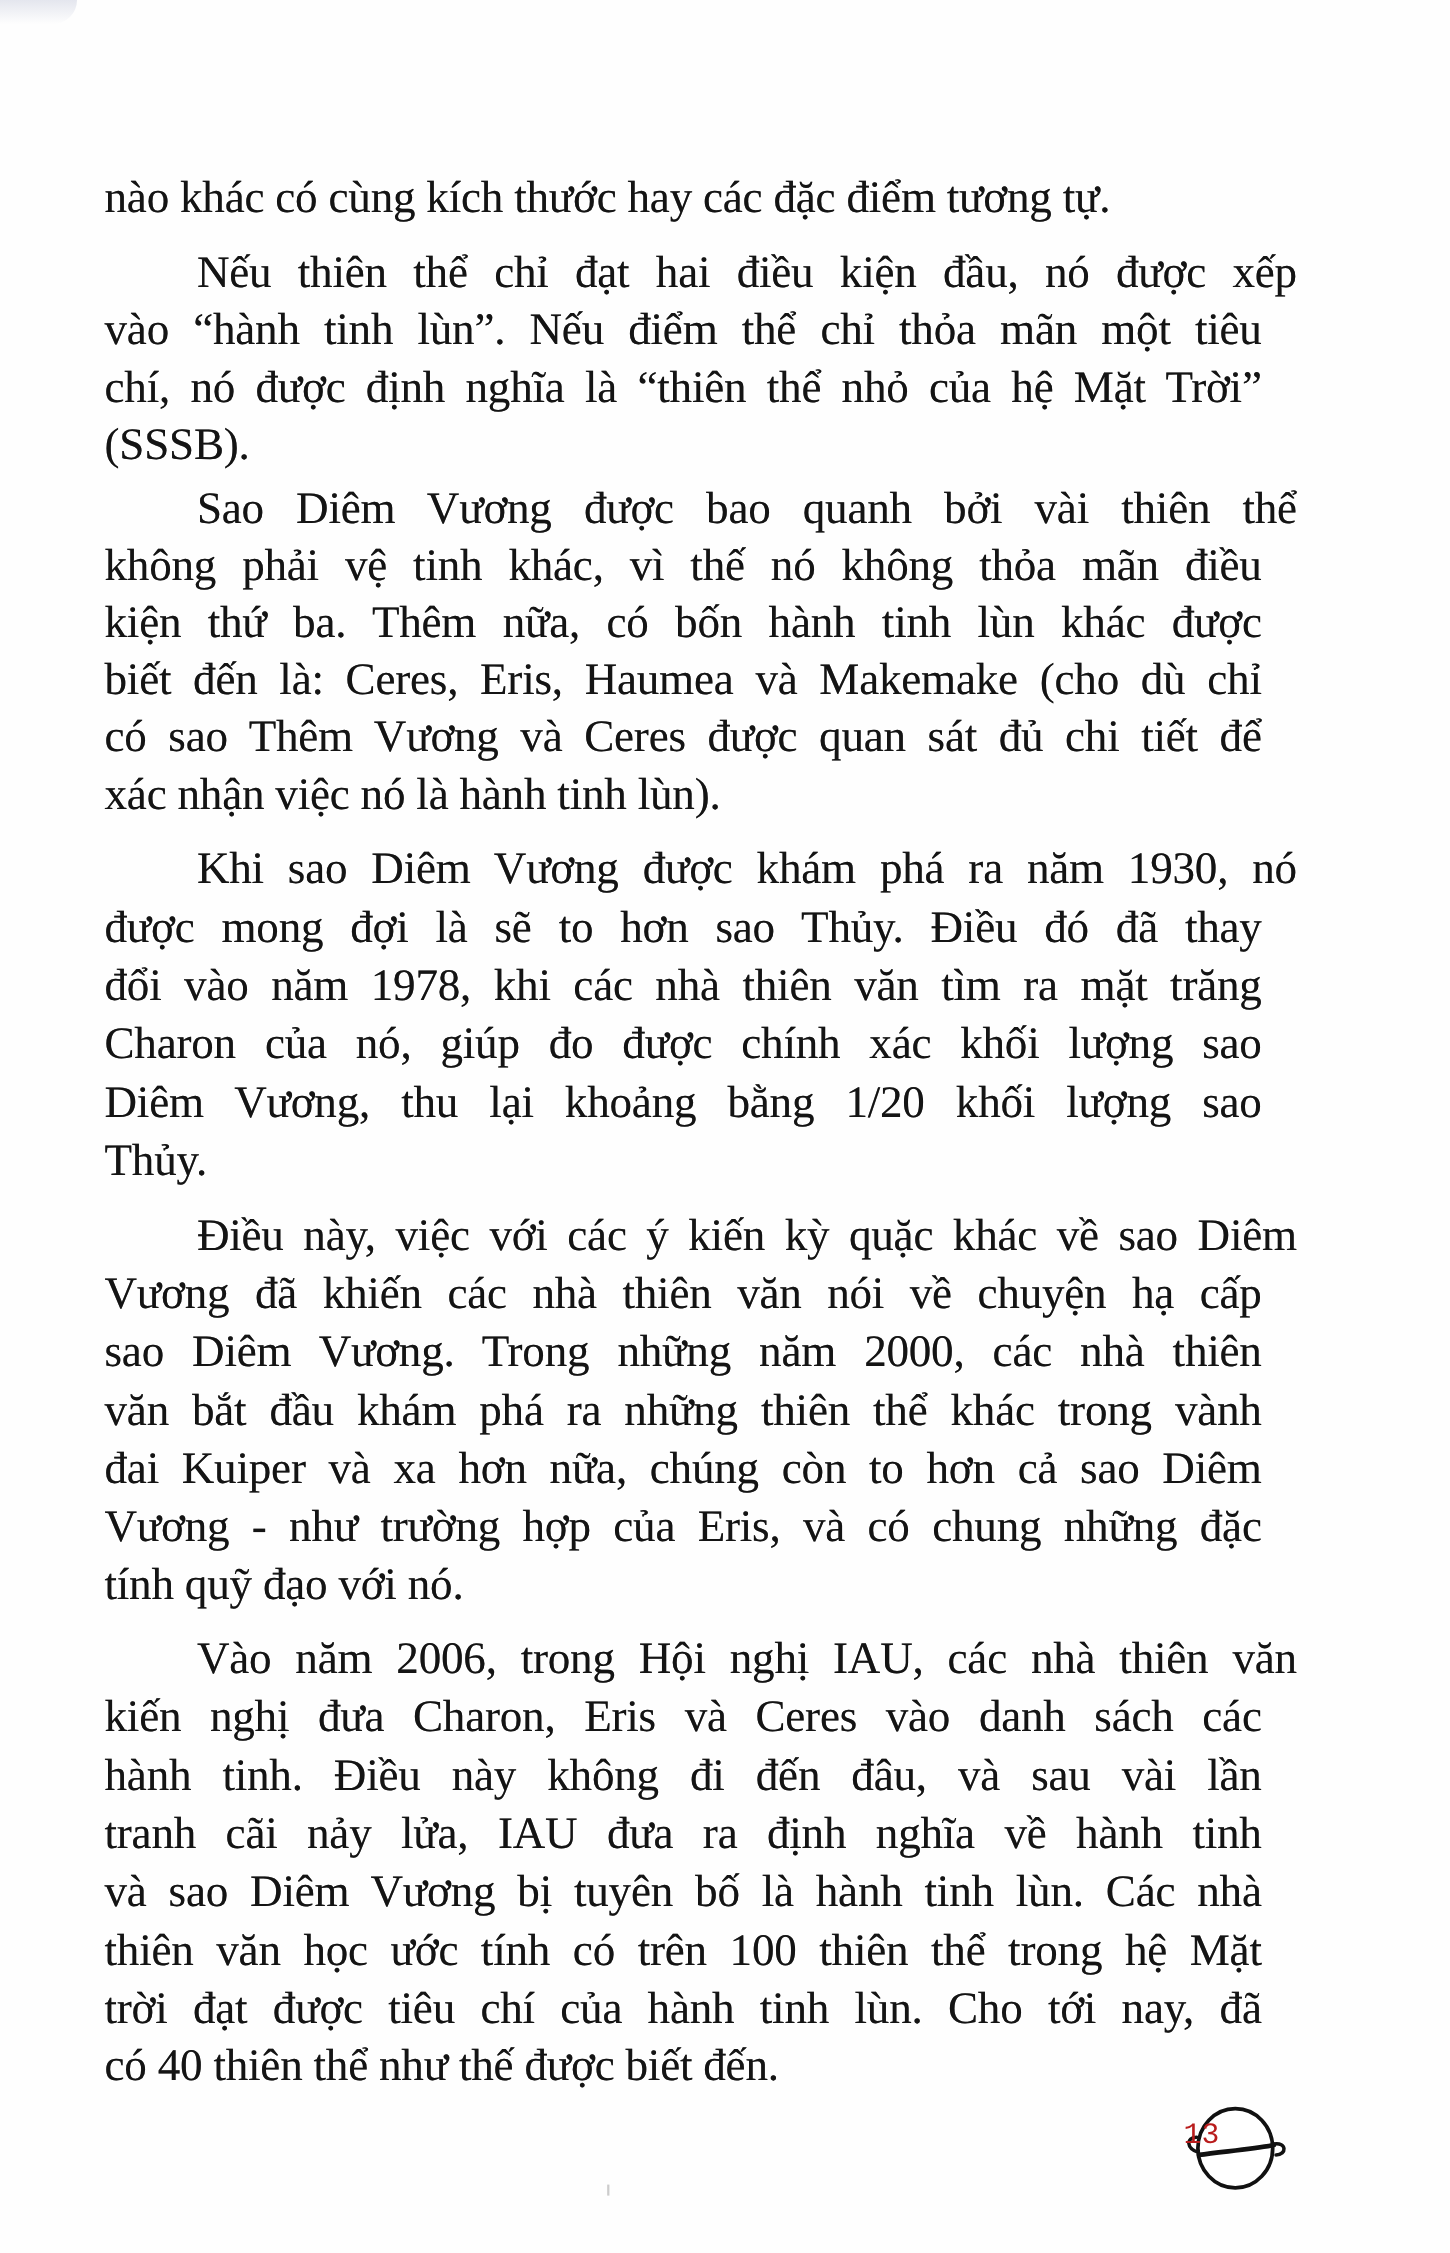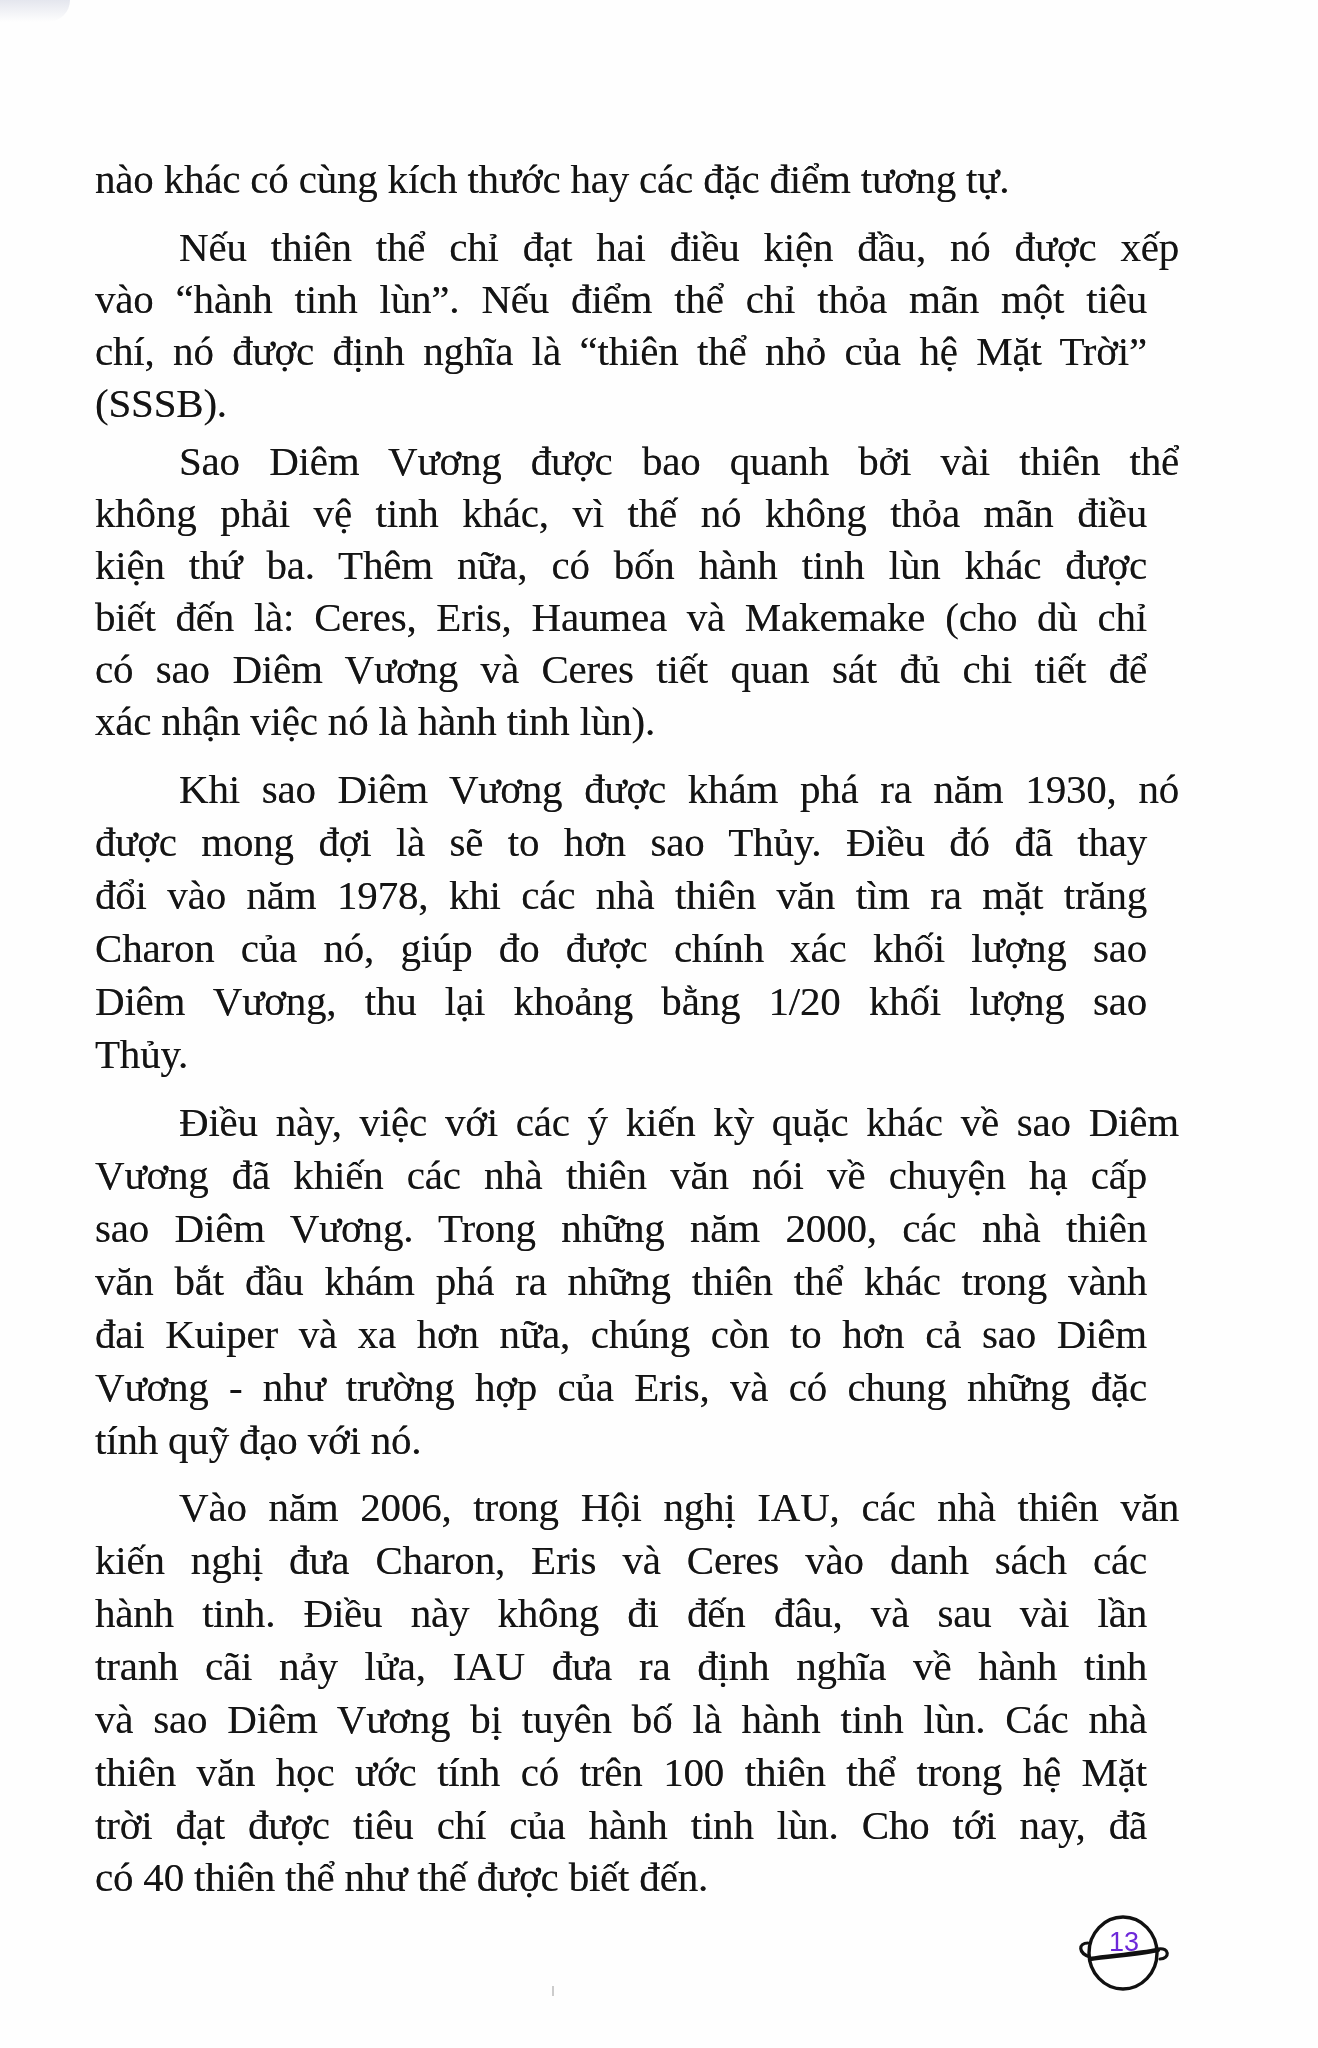--- a/index.html
+++ b/index.html
@@ -58,25 +58,24 @@
     height: 80px;
   }
   .page-number svg {
     position: absolute;
     left: 0; top: 0;
   }
   .page-number-label {
     position: absolute;
     left: 0; top: 14px;
     width: 96px;
-    text-align: center;
-    font-family: Liberation Sans, sans-serif;
+    font-family: Liberation Mono, monospace;
     font-size: 27px;
     line-height: 30px;
-    color: #6d28d9;
+    color: #b91c1c;
   }
   .speck {
     position: absolute;
     width: 2px; height: 10px;
     background: #9a9a9a;
     opacity: 0.5;
   }
 </style>
 </head>
 <body>
@@ -89,21 +88,21 @@
 
   <div class="line indent" style="top:220px">Nếu thiên thể chỉ đạt hai điều kiện đầu, nó được xếp</div>
   <div class="line" style="top:272px">vào “hành tinh lùn”. Nếu điểm thể chỉ thỏa mãn một tiêu</div>
   <div class="line" style="top:324px">chí, nó được định nghĩa là “thiên thể nhỏ của hệ Mặt Trời”</div>
   <div class="line last" style="top:376px">(SSSB).</div>
 
   <div class="line indent" style="top:434px">Sao Diêm Vương được bao quanh bởi vài thiên thể</div>
   <div class="line" style="top:486px">không phải vệ tinh khác, vì thế nó không thỏa mãn điều</div>
   <div class="line" style="top:538px">kiện thứ ba. Thêm nữa, có bốn hành tinh lùn khác được</div>
   <div class="line" style="top:590px">biết đến là: Ceres, Eris, Haumea và Makemake (cho dù chỉ</div>
-  <div class="line" style="top:642px">có sao Diêm Vương và Ceres tiết quan sát đủ chi tiết để</div>
+  <div class="line" style="top:642px">có sao Thêm Vương và Ceres được quan sát đủ chi tiết để</div>
   <div class="line last" style="top:694px">xác nhận việc nó là hành tinh lùn).</div>
 
   <div class="line indent" style="top:762px">Khi sao Diêm Vương được khám phá ra năm 1930, nó</div>
   <div class="line" style="top:815px">được mong đợi là sẽ to hơn sao Thủy. Điều đó đã thay</div>
   <div class="line" style="top:868px">đổi vào năm 1978, khi các nhà thiên văn tìm ra mặt trăng</div>
   <div class="line" style="top:921px">Charon của nó, giúp đo được chính xác khối lượng sao</div>
   <div class="line" style="top:974px">Diêm Vương, thu lại khoảng bằng 1/20 khối lượng sao</div>
   <div class="line last" style="top:1027px">Thủy.</div>
 
   <div class="line indent" style="top:1095px">Điều này, việc với các ý kiến kỳ quặc khác về sao Diêm</div>

